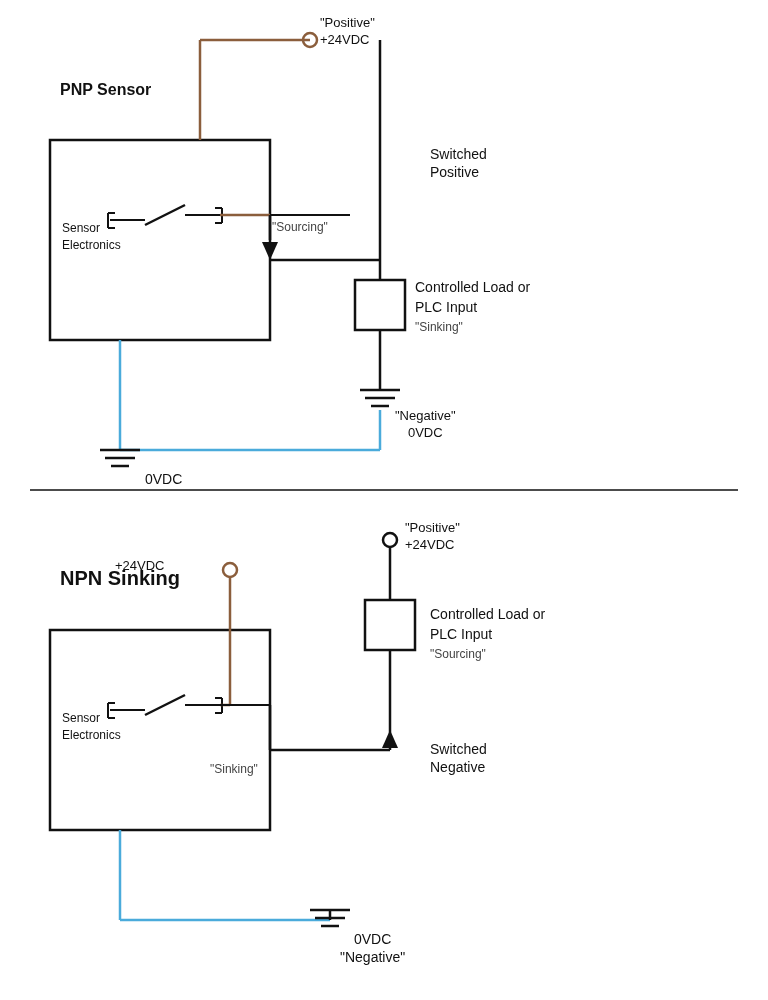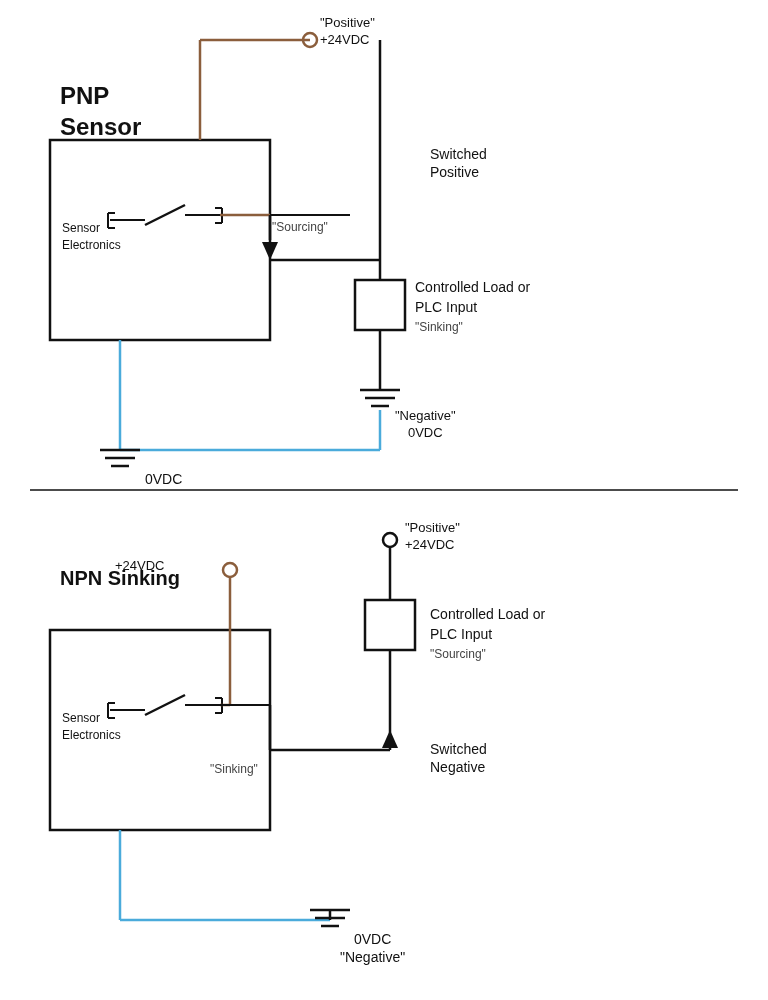--- a/index.html
+++ b/index.html
@@ -137,21 +137,21 @@
     <line x1="120" y1="920" x2="330" y2="920" stroke="#4AABDB" stroke-width="2.5"></line>
 
     <line x1="330" y1="910" x2="330" y2="920" stroke="#111" stroke-width="2.5"></line>
 
     <line x1="310" y1="910" x2="350" y2="910" stroke="#111" stroke-width="2.5"></line>
     <line x1="315" y1="918" x2="345" y2="918" stroke="#111" stroke-width="2.5"></line>
     <line x1="321" y1="926" x2="339" y2="926" stroke="#111" stroke-width="2.5"></line>
 
   </svg>
 
-  <div class="label" style="left:60px; top:80px; font-size:24px; font-weight:600; text-align:left; width:120px;">PNP Sensor</div>
+  <div class="label" style="left:60px; top:80px; font-size:16px; font-weight:600; text-align:left; width:120px;">PNP Sensor</div>
 
   <div class="label" style="left:320px; top:15px; font-size:13px; text-align:left;">
     <span>"Positive"</span><br>
     <span>+24VDC</span>
   </div>
 
   <div class="label" style="left:430px; top:145px; font-size:14px; text-align:left; white-space:pre-line;">Switched
 Positive</div>
 
   <div class="label" style="left:62px; top:220px; font-size:12px; text-align:left; white-space:pre-line; line-height:1.4;">Sensor

